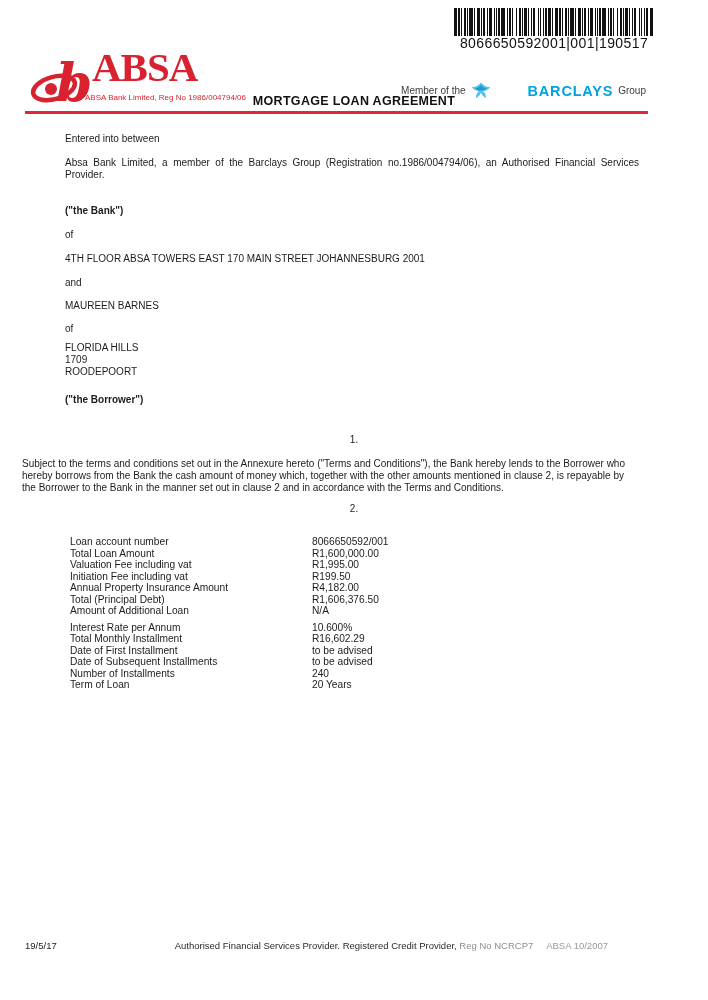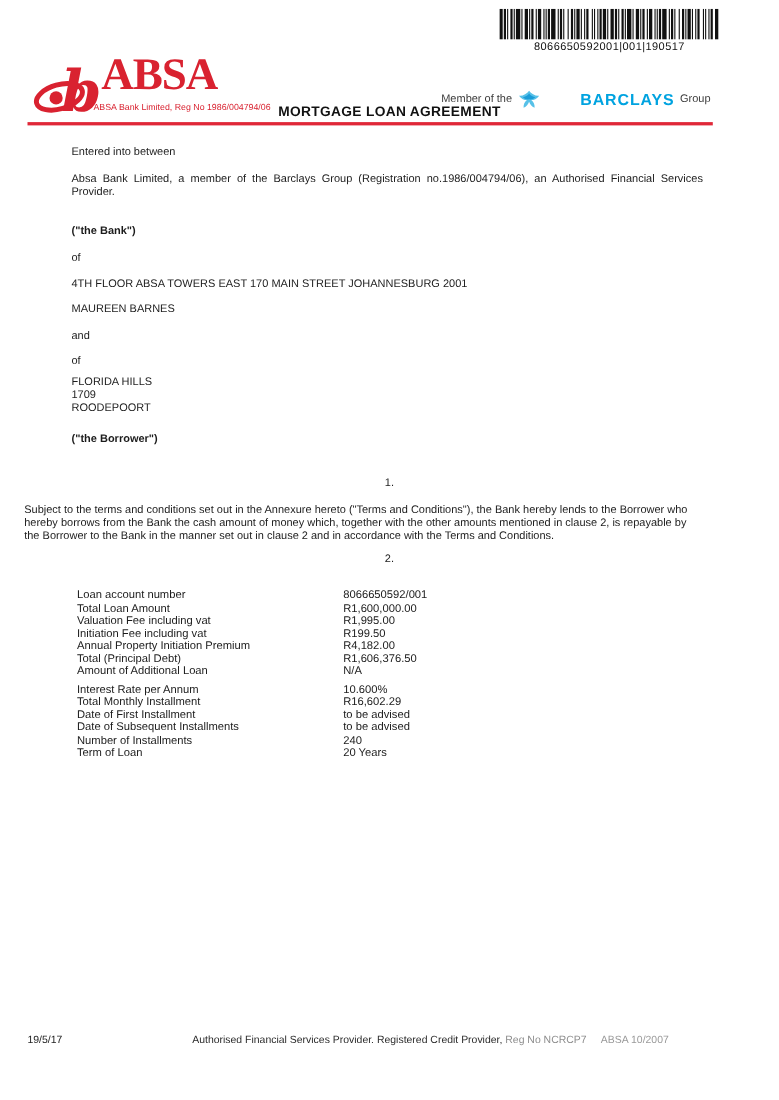--- a/index.html
+++ b/index.html
@@ -6,21 +6,21 @@
   .page {
     position:relative; width:708px; height:1000px; background:#ffffff;
     font-family:"Liberation Sans","DejaVu Sans",sans-serif;
     font-size:10px; line-height:12px; color:#1c1c1c; overflow:hidden;
   }
   :root { --absa-red:#D92230; --rule-red:#E02838; --barclays-blue:#00A3E0; --barclays-light:#57C1E8; }
 
   
   .barcode-wrap { position:absolute; top:8px; right:54px; width:200px; text-align:center; }
   .barcode-svg { display:block; width:200px; height:28px; }
-  .barcode-text { font-size:10px; letter-spacing:0.4px; color:#111; margin-top:1px; }
+  .barcode-text { font-size:14px; letter-spacing:0.4px; color:#111; margin-top:1px; }
 
   .absa-logo { position:absolute; left:30px; top:52px; width:250px; height:56px; }
   .absa-icon { position:absolute; left:0; top:2px; }
   .absa-word {
     position:absolute; left:62px; top:-9px; color:var(--absa-red);
     font-family:"Liberation Serif","DejaVu Serif",serif; font-weight:bold;
     font-size:41px; letter-spacing:-1px; line-height:48px;
   }
   .absa-tagline { position:absolute; left:55px; top:40px; color:var(--absa-red); font-size:8px; white-space:nowrap; }
 
@@ -163,22 +163,22 @@
 
   <div class="content">
     <div class="doc-title">MORTGAGE LOAN AGREEMENT</div>
 
     <div class="indent">
       <p class="blk m24">Entered into between</p>
       <p class="blk m12 p-justify">Absa Bank Limited, a member of the Barclays Group (Registration no.1986/004794/06), an Authorised Financial Services Provider.</p>
       <p class="blk m24 bold-label">("the Bank")</p>
       <p class="blk m12">of</p>
       <p class="blk m12">4TH FLOOR ABSA TOWERS EAST 170 MAIN STREET JOHANNESBURG 2001</p>
+      <p class="blk m12">and</p>
       <p class="blk m11">MAUREEN BARNES</p>
-      <p class="blk m12">and</p>
       <p class="blk m11">of</p>
       <div class="m7">
         <p class="blk">FLORIDA HILLS</p>
         <p class="blk">1709</p>
         <p class="blk">ROODEPOORT</p>
       </div>
       <p class="blk m16 bold-label">("the Borrower")</p>
     </div>
 
     <div class="section-num">1.</div>
@@ -197,21 +197,21 @@
           </div>
           <div class="loan-row">
             <span class="loan-label">Valuation Fee including vat</span>
             <span class="loan-value">R1,995.00</span>
           </div>
           <div class="loan-row">
             <span class="loan-label">Initiation Fee including vat</span>
             <span class="loan-value">R199.50</span>
           </div>
           <div class="loan-row">
-            <span class="loan-label">Annual Property Initiation Premium</span>
+            <span class="loan-label">Annual Property Insurance Amount</span>
             <span class="loan-value">R4,182.00</span>
           </div>
           <div class="loan-row">
             <span class="loan-label">Total (Principal Debt)</span>
             <span class="loan-value">R1,606,376.50</span>
           </div>
           <div class="loan-row">
             <span class="loan-label">Amount of Additional Loan</span>
             <span class="loan-value">N/A</span>
           </div>

